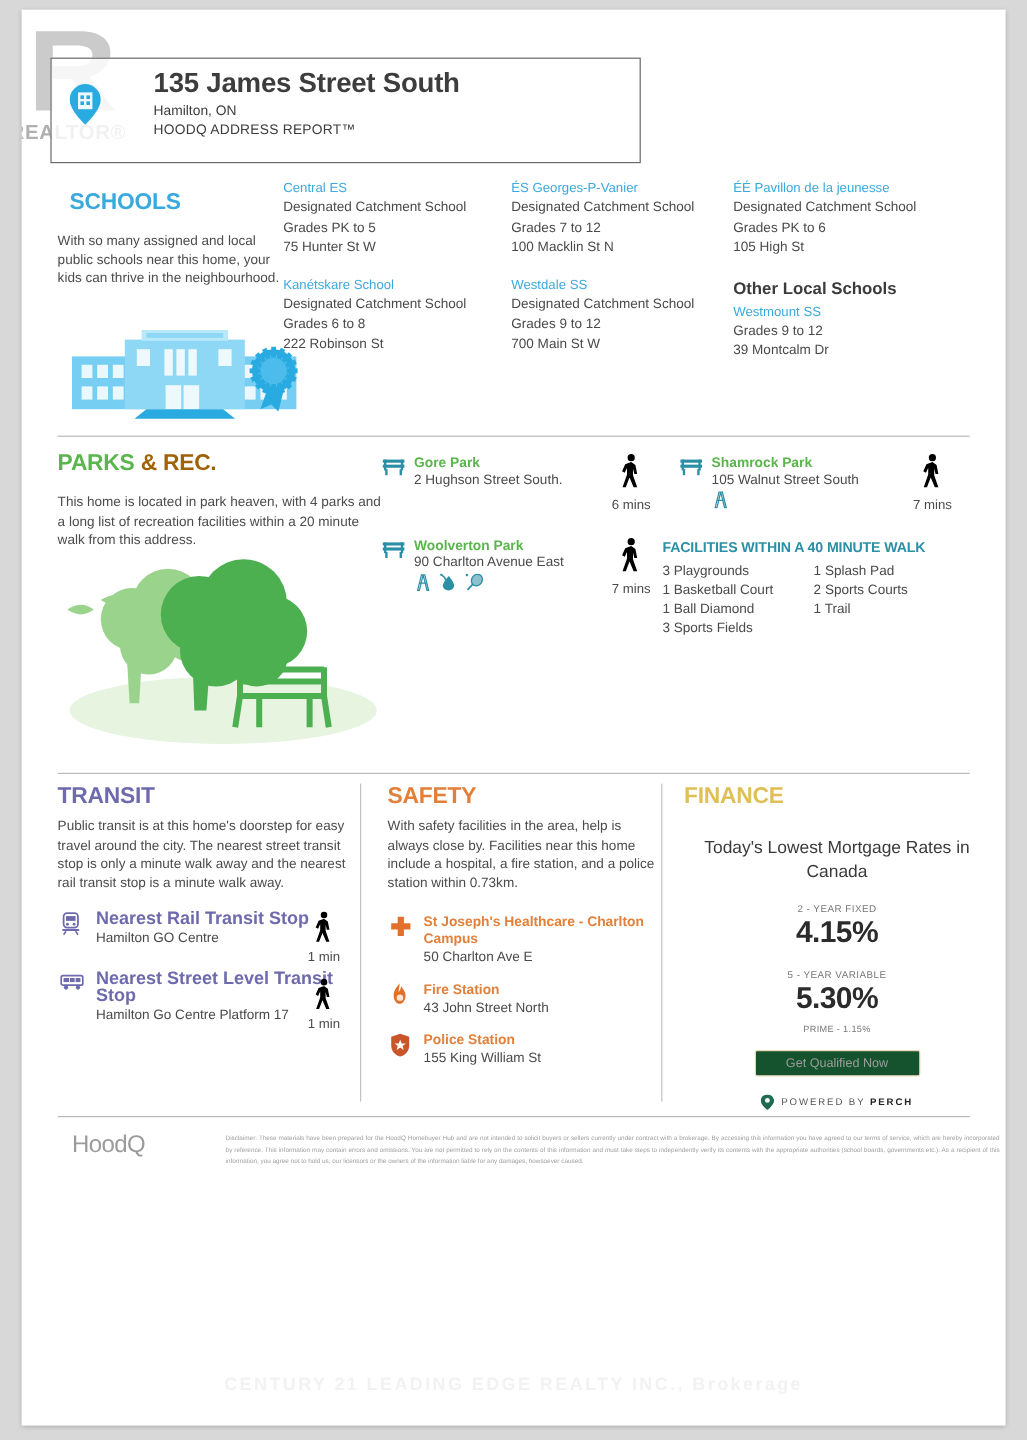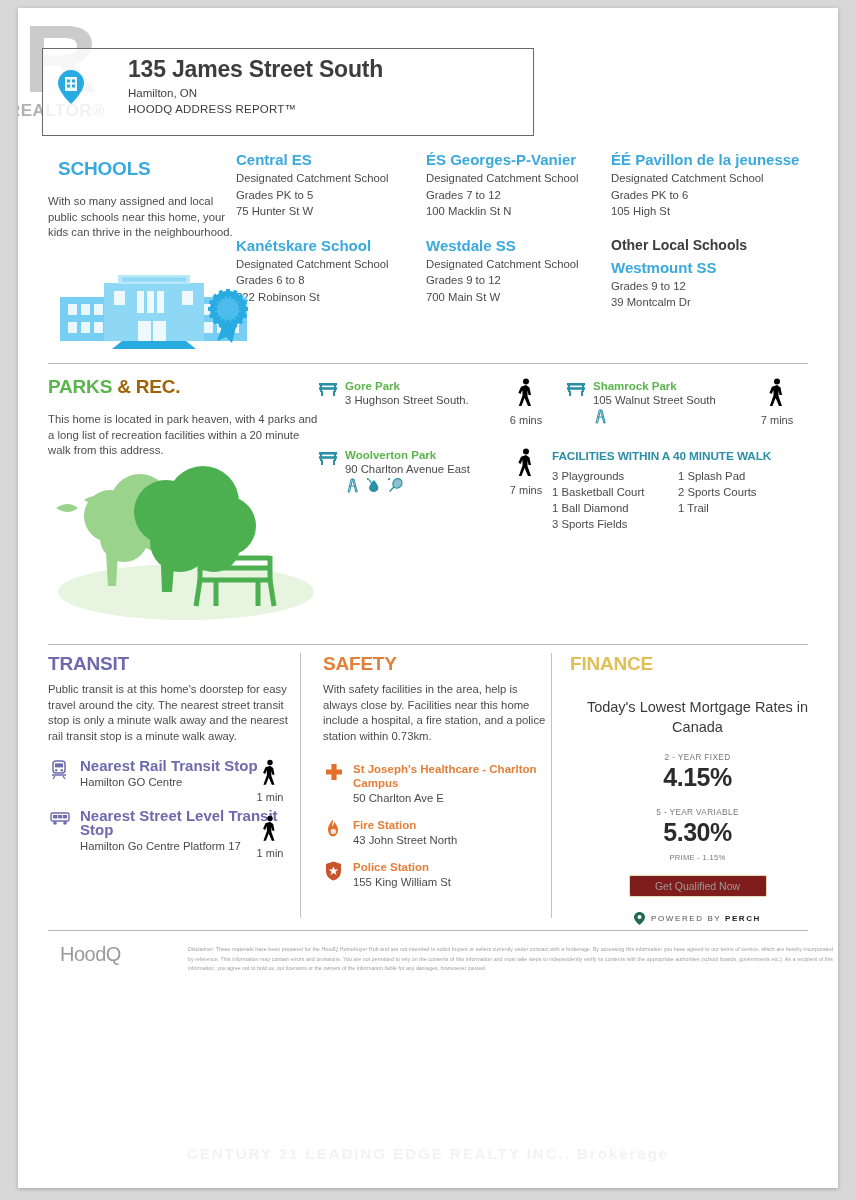--- a/index.html
+++ b/index.html
@@ -42,21 +42,21 @@
   
   .schools { position: relative; height: 215px; }
   .schools .sec-title { position: absolute; left: 40px; top: 10px; color: #3aa9dd; }
   .schools .blurb { position: absolute; left: 30px; top: 36px; width: 190px; }
   .school-grid {
     position: absolute; left: 218px; top: 3px;
     width: 580px;
     display: grid; grid-template-columns: 190px 185px 205px;
     column-gap: 0; row-gap: 17px;
   }
-  .school-name { font-size: 15px; font-weight: bold; color: #3aa9dd; margin-bottom: 2px; }
+  .school-name { font-size: 11px; font-weight: normal; color: #3aa9dd; margin-bottom: 2px; }
   .school-line { font-size: 11.3px; color: #4a4a4a; line-height: 16.5px; }
   .other-head { font-size: 14px; font-weight: bold; color: #3b3b3b; margin-bottom: 6px; }
   .school-illustration { position: absolute; left: 38px; top: 115px; width: 195px; height: 90px; }
 
   
   .parks { position: relative; height: 280px; }
   .parks .sec-title { position: absolute; left: 30px; top: 12px; }
   .parks .sec-title .g { color: #5bb54d; }
   .parks .sec-title .b { color: #a16207; }
   .parks .blurb { position: absolute; left: 30px; top: 38px; width: 270px; }
@@ -94,21 +94,21 @@
   .s-name { font-size: 11.5px; font-weight: bold; color: #e2803a; line-height: 14px; }
   .s-sub { font-size: 11.3px; color: #4a4a4a; margin-top: 2px; }
   .s-ico { position: absolute; left: 2px; top: 1px; }
 
   .fin-head { font-size: 14.5px; color: #3a3a3a; text-align: center; line-height: 20px; margin-top: 22px; }
   .rate-label { font-size: 8.2px; color: #777; text-align: center; letter-spacing: .4px; margin-top: 16px; }
   .rate-val { font-size: 25px; font-weight: bold; color: #2b2b2b; text-align: center; letter-spacing: -.5px; margin-top: 1px; }
   .prime { font-size: 7.6px; color: #777; text-align: center; letter-spacing: .3px; margin-top: 6px; }
   .cta {
     display: block; margin: 13px auto 0; width: 138px; height: 22px;
-    border: 1px solid #e6d9b8; background: #7f1d1d; border-radius: 2px;
+    border: 1px solid #e6d9b8; background: #14532d; border-radius: 2px;
     font-family: "Liberation Sans", sans-serif;
     font-size: 10.5px; color: #9c9c9c; cursor: pointer;
   }
   .perch { display: flex; justify-content: center; align-items: center; gap: 6px; margin-top: 15px; }
   .perch-txt { font-size: 8px; color: #555; letter-spacing: 1.6px; }
   .perch-txt b { color: #222; letter-spacing: 1.6px; }
 
   
   .footer { position: relative; height: 75px; }
   .hoodq-logo {
@@ -292,21 +292,21 @@
       <svg class="bench-icon" width="20" height="16" viewBox="0 0 20 16">
         <rect x="1" y="2" width="18" height="2.6" fill="#2b8fa6"></rect>
         <rect x="1" y="6.2" width="18" height="2.6" fill="#2b8fa6"></rect>
         <rect x="2" y="2" width="2" height="9" fill="#2b8fa6"></rect>
         <rect x="16" y="2" width="2" height="9" fill="#2b8fa6"></rect>
         <rect x="3" y="10" width="2" height="5" fill="#2b8fa6"></rect>
         <rect x="15" y="10" width="2" height="5" fill="#2b8fa6"></rect>
       </svg>
       <div style="padding-left:27px;">
         <div class="park-name">Gore Park</div>
-        <div class="park-addr">3 Hughson Street South.</div>
+        <div class="park-addr">2 Hughson Street South.</div>
       </div>
     </div>
     <div class="walk" style="left:484px; top:14px;">
       <svg width="22" height="30" viewBox="0 0 22 30">
         <circle cx="11" cy="3.4" r="3"></circle>
         <path d="M11 7 L14.5 9.5 L16 17 L13.6 17 L12.5 12.5 L12.5 18 L16 28 L13 28 L9.6 20 L6.5 28 L3.8 28 L7.5 17.5 L7.5 12 L5.6 16 L3.4 14.8 L6 8.8 Z"></path>
       </svg>
       <div class="mins">6 mins</div>
     </div>
 

